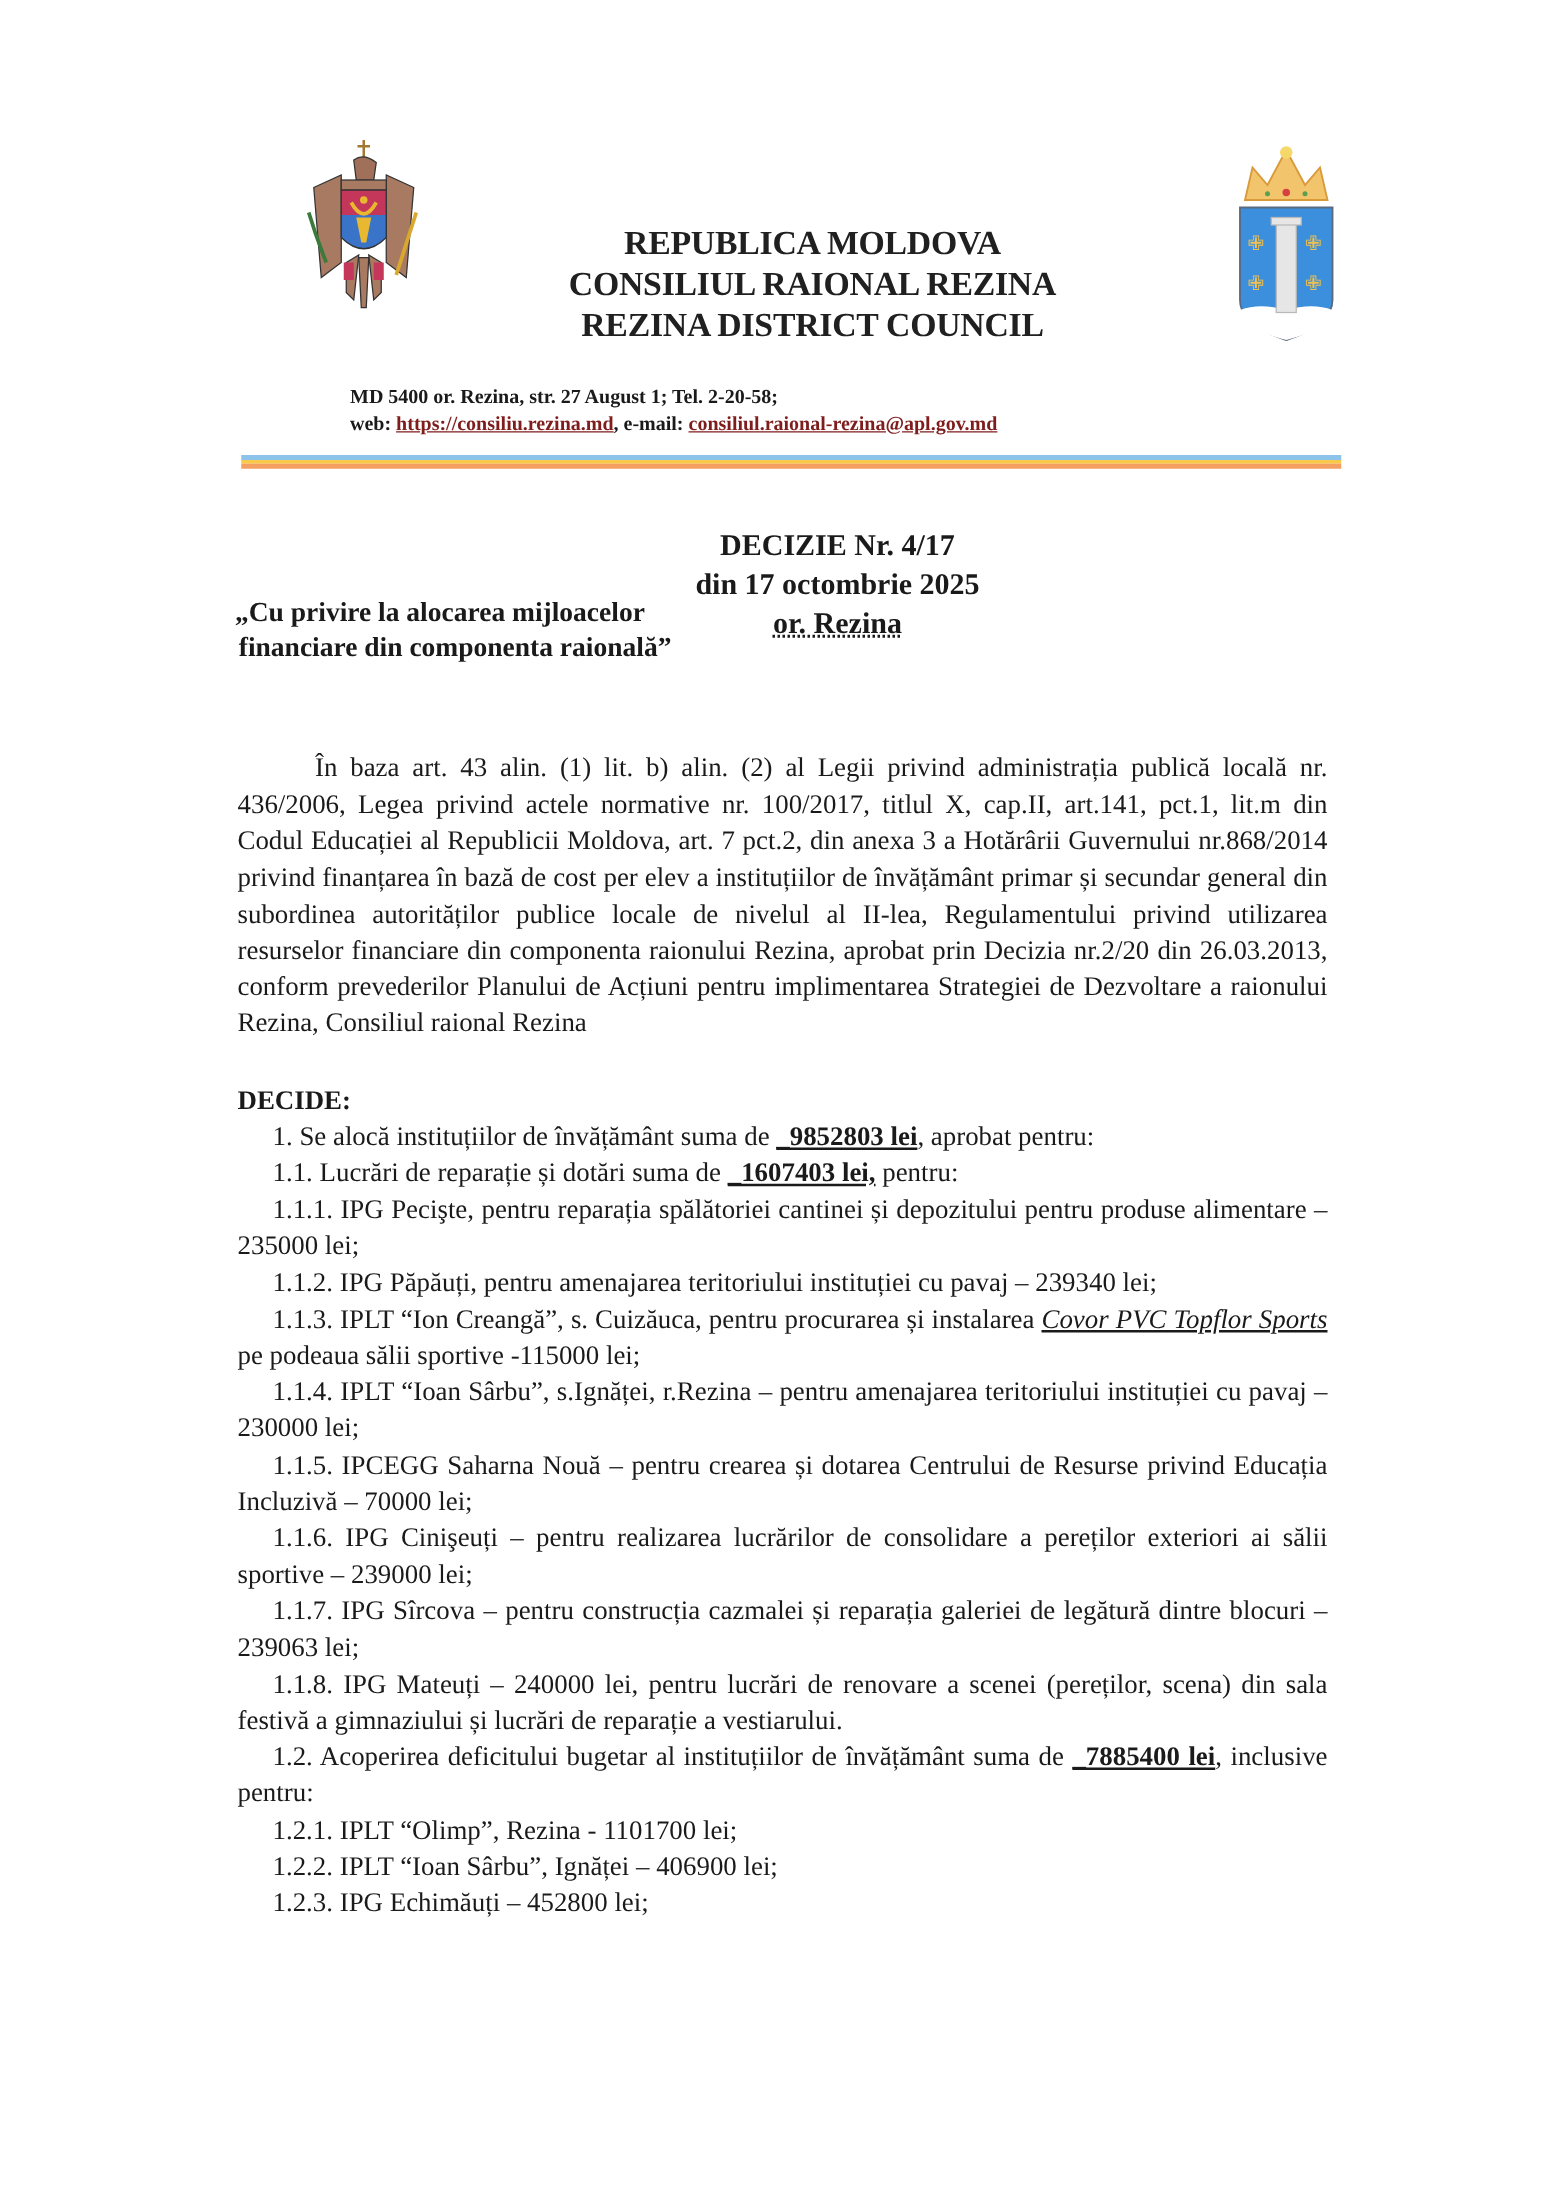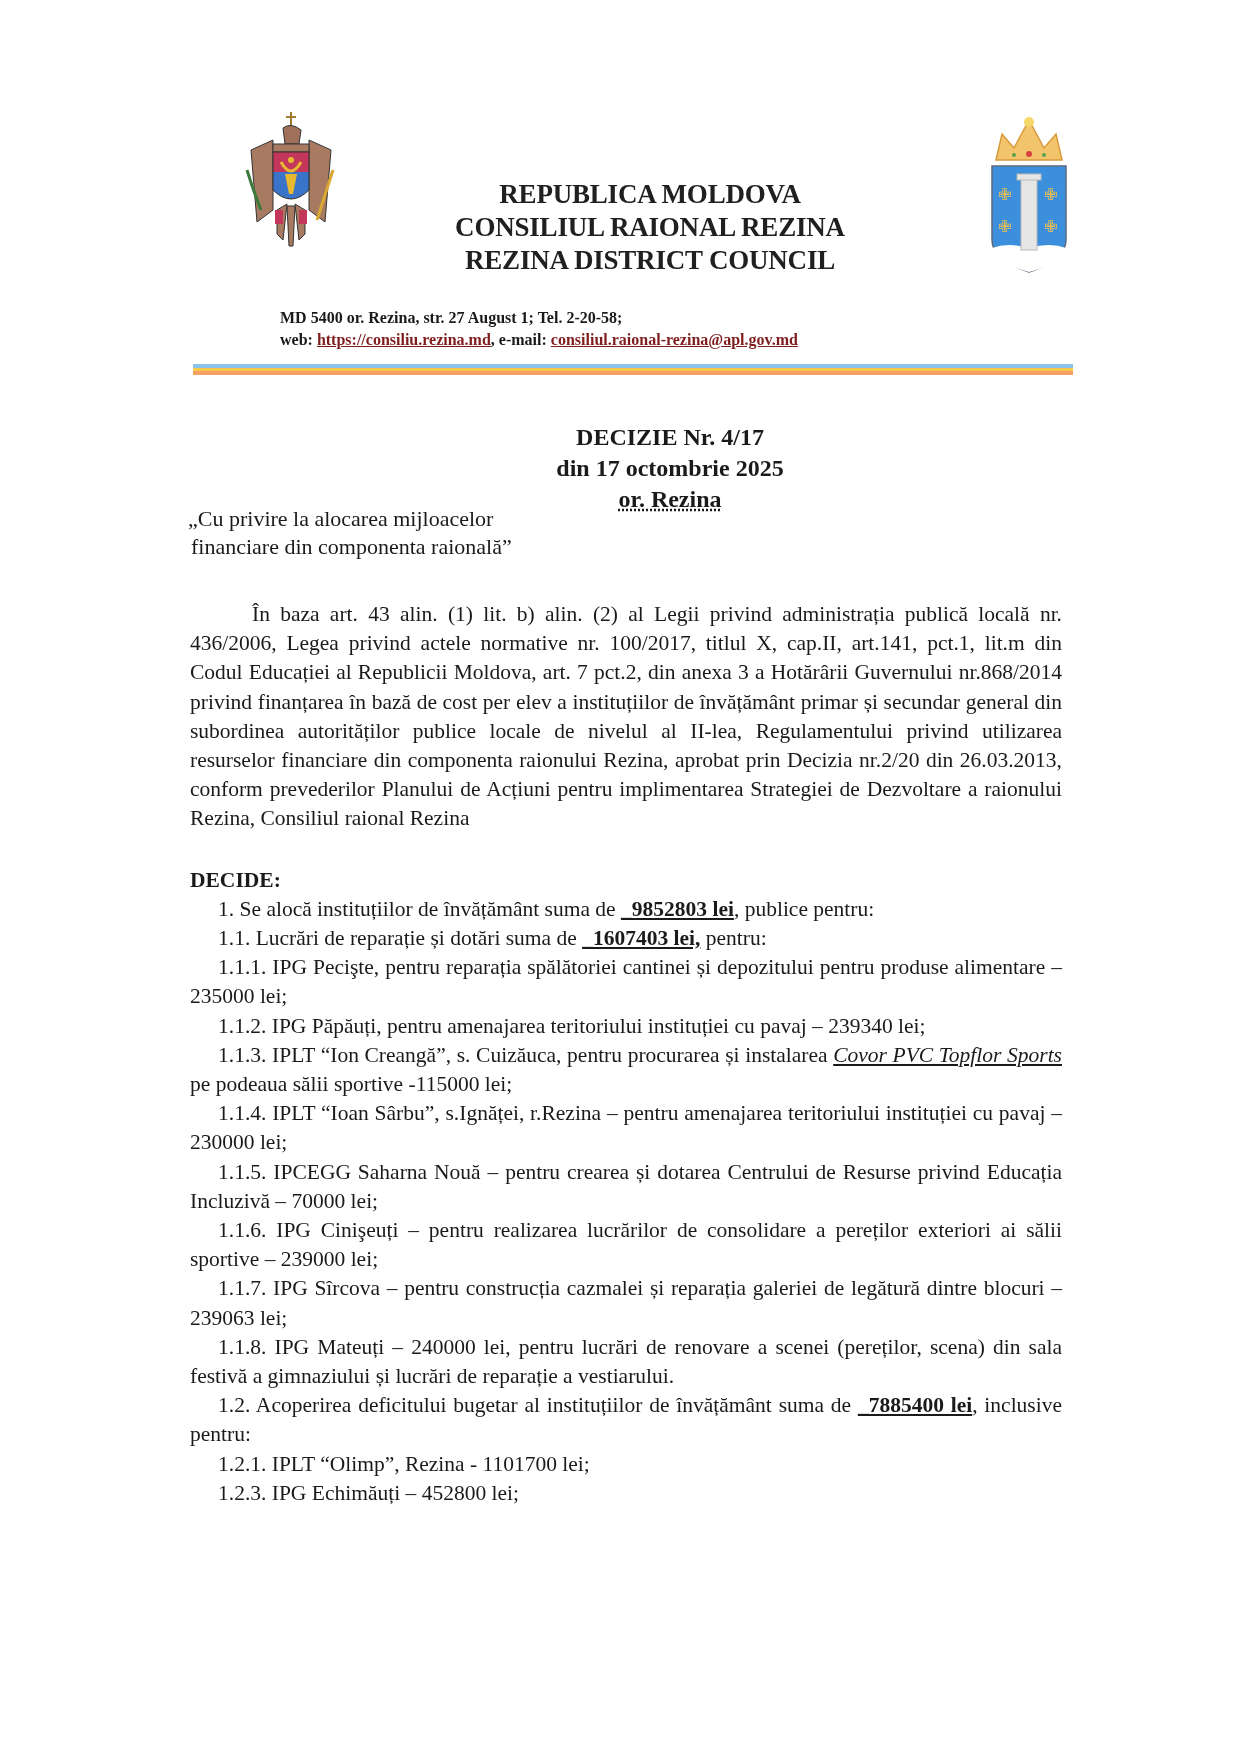--- a/index.html
+++ b/index.html
@@ -18,21 +18,21 @@
                font-weight: bold; font-size: 16px; line-height: 22px; color: #1a1a1a; }
     .contact a { color: #7f1d1d; text-decoration: underline; }
     .rule-blue { position: absolute; left: 193px; top: 364px; width: 880px; height: 4px; background: #8cc3ea; }
     .rule-yellow { position: absolute; left: 193px; top: 368px; width: 880px; height: 3px; background: #f8c94a; }
     .rule-orange { position: absolute; left: 193px; top: 371px; width: 880px; height: 4px; background: #f4a062; }
 
     
     .decision { position: absolute; left: 440px; top: 410px; width: 460px; text-align: center;
                 font-weight: bold; font-size: 24px; line-height: 31px; margin-top: 12px; }
     .decision .place { text-decoration: underline; text-decoration-style: dotted; }
-    .subject { position: absolute; left: 188px; top: 505px; font-weight: normal; font-size: 22px; line-height: 28px; }
+    .subject { position: absolute; left: 188px; top: 476px; font-weight: bold; font-size: 22px; line-height: 28px; }
     .subject div { white-space: nowrap; }
 
     
     .body { position: absolute; left: 190px; top: 600px; width: 872px; font-size: 21.5px; line-height: 29.2px; }
     .para { text-align: justify; text-indent: 62px; margin: 0; }
     .decide { font-weight: bold; margin-top: 32px; }
     .item { text-indent: 28px; margin: 0; text-align: justify; }
     .item .amount { font-weight: bold; text-decoration: underline; }
     .it { font-style: italic; text-decoration: underline; }
   </style>
@@ -113,27 +113,28 @@
   <div class="subject">
     <div>„Cu privire la alocarea mijloacelor</div>
     <div style="padding-left:3px">financiare din componenta raională”</div>
   </div>
 
   <div class="body">
     <p class="para">În baza art. 43 alin. (1) lit. b) alin. (2) al  Legii privind administrația publică locală nr. 436/2006, Legea privind actele normative nr. 100/2017, titlul X, cap.II, art.141, pct.1, lit.m  din Codul Educației al Republicii Moldova, art. 7 pct.2, din anexa 3 a Hotărârii Guvernului nr.868/2014 privind finanțarea în bază de cost per elev a instituțiilor de învățământ primar și secundar general din subordinea autorităților publice locale de nivelul al II-lea, Regulamentului privind utilizarea resurselor financiare din componenta raionului Rezina, aprobat prin Decizia nr.2/20 din 26.03.2013, conform prevederilor Planului de Acțiuni pentru implimentarea Strategiei de Dezvoltare a raionului Rezina,  Consiliul raional Rezina</p>
 
     <div class="decide">DECIDE:</div>
 
-    <p class="item"><span>1. Se alocă instituțiilor de învățământ suma de </span><span class="amount">_9852803 lei</span><span>, publice pentru:</span></p>
+    <p class="item"><span>1. Se alocă instituțiilor de învățământ suma de </span><span class="amount">_9852803 lei</span><span>, aprobat pentru:</span></p>
     <p class="item"><span>1.1.   Lucrări de reparație și dotări suma de </span><span class="amount">_1607403 lei,</span><span> pentru:</span></p>
     <p class="item">1.1.1. IPG Pecişte, pentru reparația spălătoriei cantinei și depozitului pentru produse alimentare – 235000 lei;</p>
     <p class="item">1.1.2. IPG Păpăuți, pentru amenajarea teritoriului instituției cu pavaj – 239340 lei;</p>
     <p class="item"><span>1.1.3. IPLT “Ion Creangă”, s. Cuizăuca, pentru procurarea și instalarea </span><span class="it">Covor PVC Topflor Sports</span><span> pe podeaua sălii  sportive -115000 lei;</span></p>
     <p class="item">1.1.4. IPLT “Ioan Sârbu”, s.Ignăței, r.Rezina – pentru amenajarea teritoriului instituției cu pavaj – 230000 lei;</p>
     <p class="item">1.1.5. IPCEGG Saharna Nouă – pentru crearea și dotarea Centrului de Resurse privind Educația Incluzivă – 70000 lei;</p>
     <p class="item">1.1.6. IPG Cinişeuți – pentru realizarea lucrărilor de consolidare a pereților exteriori ai sălii sportive – 239000 lei;</p>
     <p class="item">1.1.7. IPG Sîrcova – pentru construcția cazmalei și  reparația galeriei de legătură dintre blocuri – 239063 lei;</p>
     <p class="item">1.1.8. IPG Mateuți – 240000 lei, pentru lucrări de renovare a scenei (pereților, scena) din sala festivă a gimnaziului și lucrări de reparație a vestiarului.</p>
     <p class="item"><span>1.2.   Acoperirea deficitului bugetar al instituțiilor de învățământ suma de </span><span class="amount">_7885400 lei</span><span>, inclusive pentru:</span></p>
     <p class="item">1.2.1. IPLT “Olimp”, Rezina -  1101700 lei;</p>
+    <p class="item">1.2.2. IPLT “Ioan Sârbu”, Ignăței – 406900 lei;</p>
     <p class="item">1.2.3. IPG Echimăuți – 452800 lei;</p>
   </div>
 </div>
 
 </body></html>

